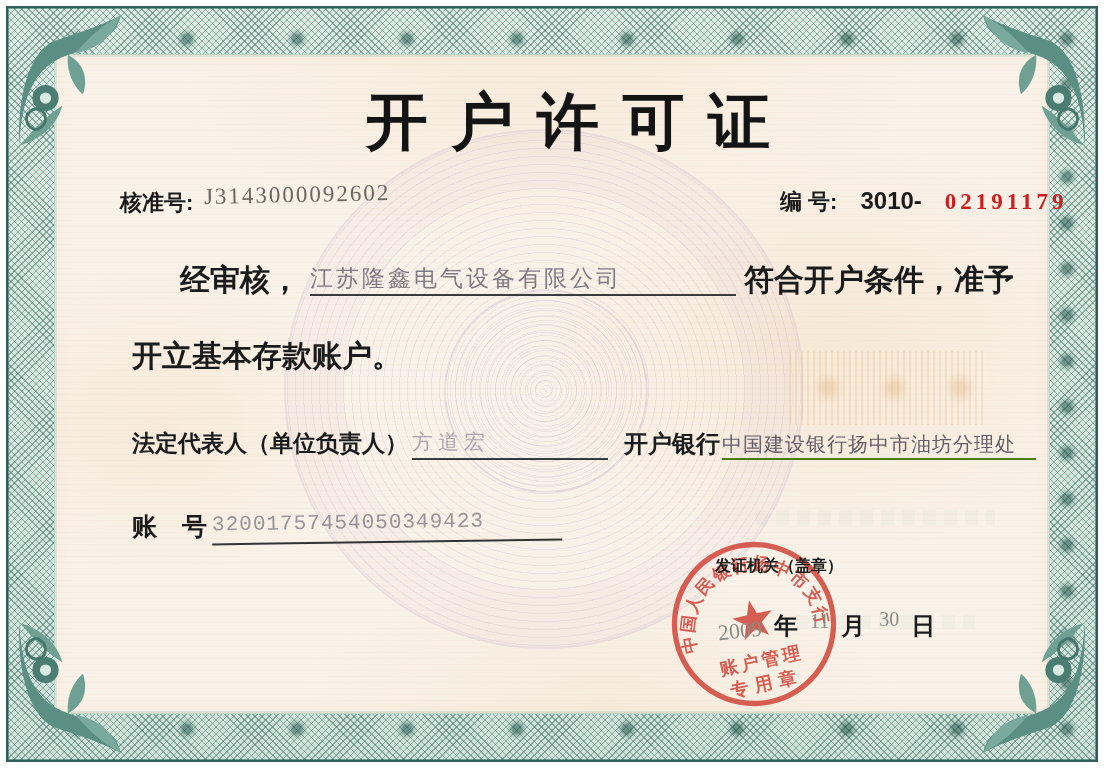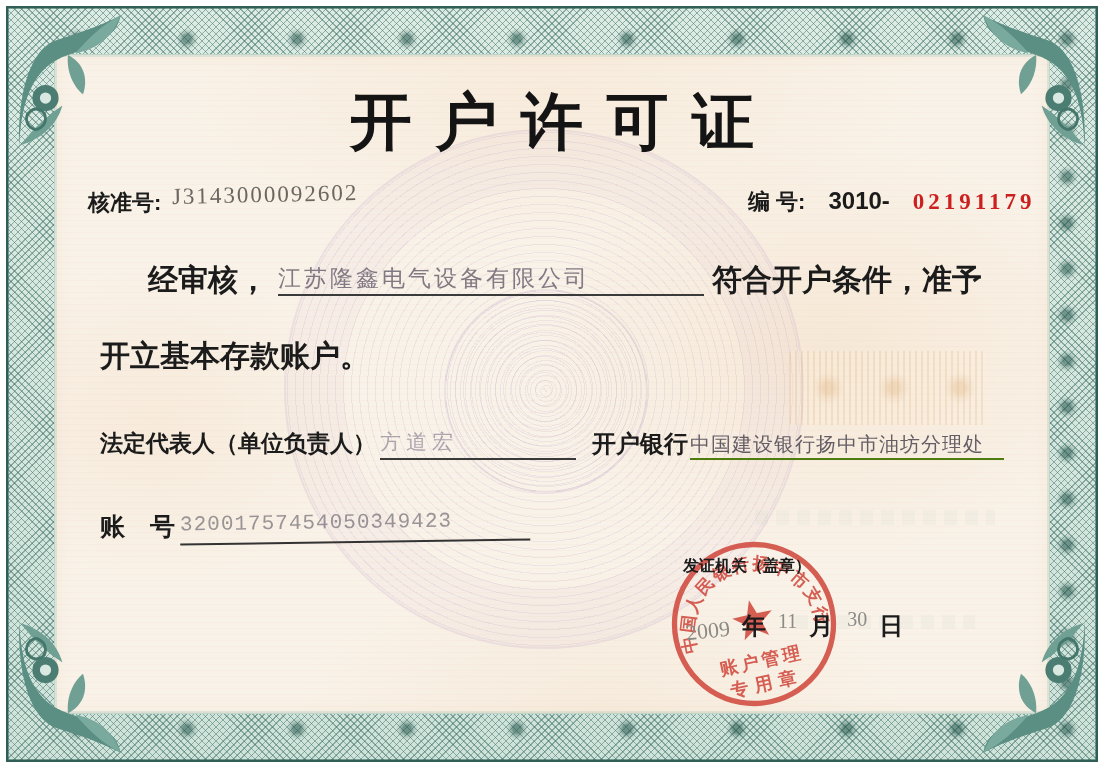--- a/index.html
+++ b/index.html
@@ -51,21 +51,21 @@
   .ghost{position:absolute;opacity:.5;background:repeating-linear-gradient(90deg, rgba(120,160,150,.10) 0 13px, transparent 13px 21px);}
   .g1{left:700px;top:455px;width:240px;height:15px;}
   .g2{left:740px;top:560px;width:180px;height:14px;}
   
   .corner{position:absolute;width:150px;height:150px;z-index:1;}
   .c-tl{left:8px;top:8px;}
   .c-tr{right:8px;top:8px;transform:scaleX(-1);}
   .c-bl{left:8px;bottom:8px;transform:scaleY(-1);}
   .c-br{right:8px;bottom:8px;transform:scale(-1,-1);}
   
-  .content{position:absolute;inset:0;z-index:3;}
+  .content{position:absolute;inset:0;z-index:3;margin-left:32px;}
   .abs{position:absolute;}
   .lbl{font-weight:700;color:#1b1b1b;}
   .title{
     left:0;right:0;top:80px;text-align:center;
     font-family:"Liberation Serif",serif;font-weight:700;font-size:62px;color:#141414;
     letter-spacing:.38em;padding-left:.38em;
   }
   .approval-label{left:88px;top:188px;font-size:22px;}
   .approval-value{
     left:172px;top:182px;font-size:23px;color:#6a6660;letter-spacing:2px;

